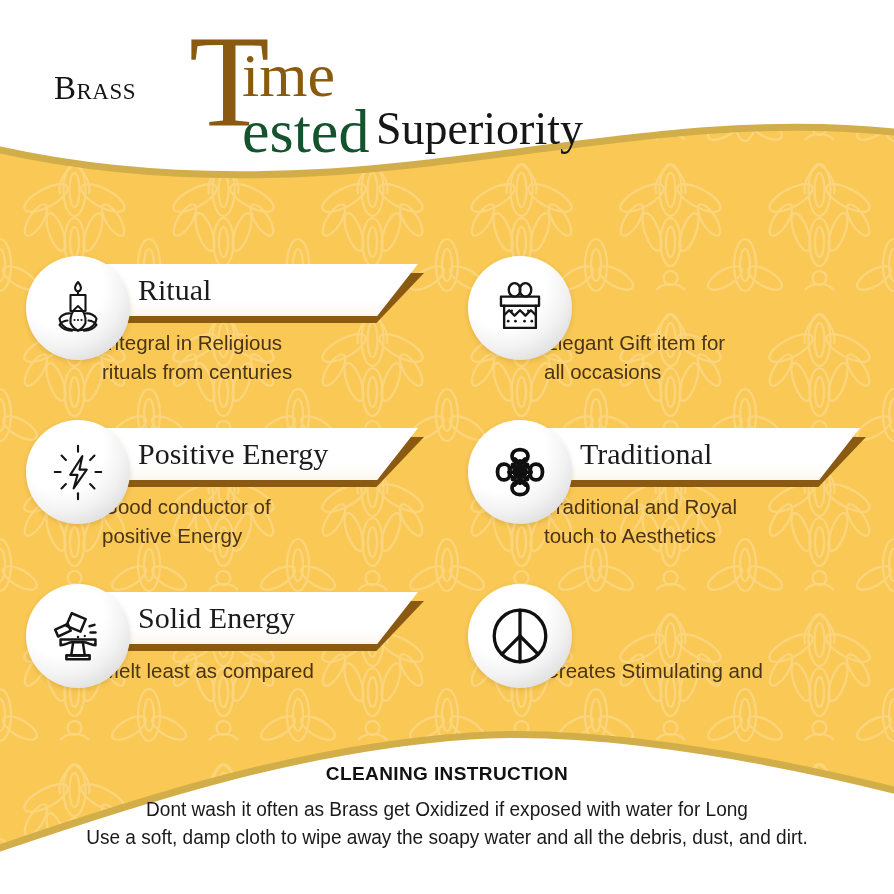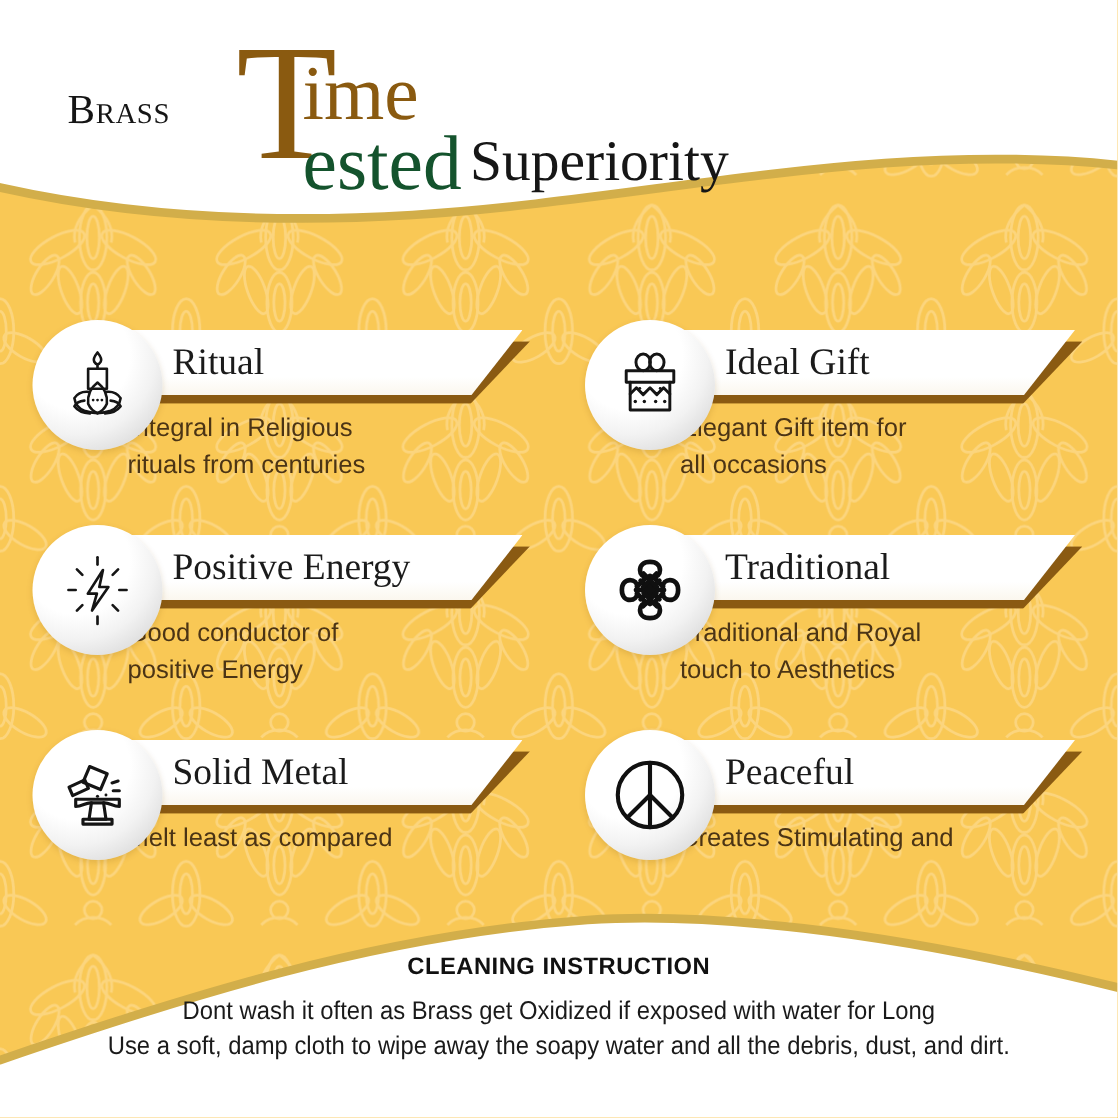--- a/index.html
+++ b/index.html
@@ -196,26 +196,20 @@
           <path d="M14.5 29.5 V54 H49.5 V29.5"></path>
           <path d="M14.5 40 L20 34.5 L26 40.5 L32 34.5 L38 40.5 L44 34.5 L49.5 40"></path>
           <circle cx="19" cy="46.5" r="1.5" fill="#151515" stroke="none"></circle>
           <circle cx="27" cy="46.5" r="1.5" fill="#151515" stroke="none"></circle>
           <circle cx="37" cy="46.5" r="1.5" fill="#151515" stroke="none"></circle>
           <circle cx="45" cy="46.5" r="1.5" fill="#151515" stroke="none"></circle>
           <circle cx="23" cy="35" r="1.3" fill="#151515" stroke="none"></circle>
           <circle cx="41" cy="35" r="1.3" fill="#151515" stroke="none"></circle>
         </svg>
       </div>
-      <div class="banner-wrap">
-        <div class="banner-shadow"></div>
-        <div class="banner">
-          <span class="banner-title">Ideal Gift</span>
-        </div>
-      </div>
       <div class="desc">
         <div>Elegant Gift item for</div>
         <div>all occasions</div>
       </div>
     </div>
 
     <div class="item" style="left:26px;top:420px;">
       <div class="icon-circle">
         <svg width="62" height="62" viewBox="0 0 64 64" fill="none" stroke="#151515" stroke-width="2.2" stroke-linecap="round" stroke-linejoin="round">
           <path d="M36.5 15.5 L24 35 H31.5 L27.5 49 L41 29.5 H33.5 Z"></path>
@@ -288,43 +282,37 @@
           <path d="M20 52 H44 V56 H20 Z"></path>
           <line x1="44" y1="22" x2="49" y2="20.5"></line>
           <line x1="45" y1="28.5" x2="50" y2="28.5"></line>
           <circle cx="32" cy="33" r="1.3" fill="#151515" stroke="none"></circle>
           <circle cx="39" cy="32" r="1.2" fill="#151515" stroke="none"></circle>
         </svg>
       </div>
       <div class="banner-wrap">
         <div class="banner-shadow"></div>
         <div class="banner">
-          <span class="banner-title">Solid Metal</span>
+          <span class="banner-title">Solid Energy</span>
         </div>
       </div>
       <div class="desc">
         <div>Melt least as compared</div>
       </div>
     </div>
 
     <div class="item" style="left:468px;top:584px;height:185px;">
       <div class="icon-circle">
         <svg width="66" height="66" viewBox="0 0 64 64" fill="none" stroke="#101010" stroke-width="3.2" stroke-linecap="round" stroke-linejoin="round">
           <circle cx="32" cy="32" r="25"></circle>
           <line x1="32" y1="7" x2="32" y2="57"></line>
           <line x1="32" y1="32" x2="14.5" y2="49.5"></line>
           <line x1="32" y1="32" x2="49.5" y2="49.5"></line>
         </svg>
       </div>
-      <div class="banner-wrap">
-        <div class="banner-shadow"></div>
-        <div class="banner">
-          <span class="banner-title">Peaceful</span>
-        </div>
-      </div>
       <div class="desc">
         <div>Creates Stimulating and</div>
       </div>
     </div>
 
   </div>
 
   <div class="footer">
     <div class="cleaning-head">CLEANING INSTRUCTION</div>
     <div class="cleaning-l1">Dont wash it often as Brass get Oxidized if exposed with water for Long</div>

